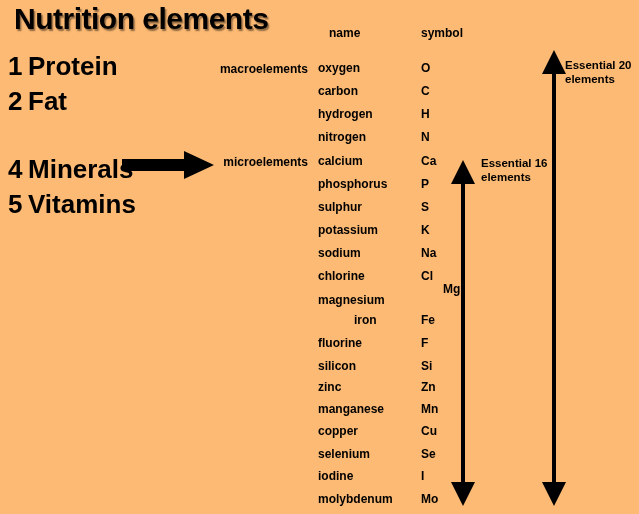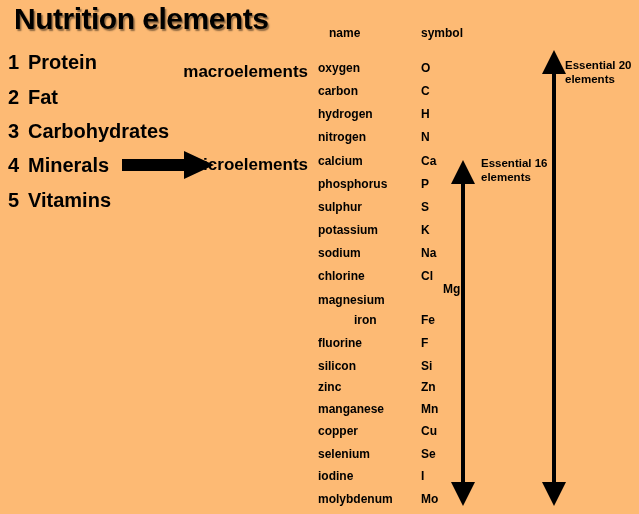--- a/index.html
+++ b/index.html
@@ -26,21 +26,21 @@
     color: #000000;
     letter-spacing: -0.5px;
     text-shadow: 1.5px 1.5px 1.5px rgba(0,0,0,0.45);
     white-space: nowrap;
   }
 
   
   .nutri-row {
     position: absolute;
     left: 8px;
-    font-size: 20px;
+    font-size: 26px;
     font-weight: bold;
     color: #000000;
     white-space: nowrap;
   }
   .nutri-num {
     display: inline-block;
     width: 20px;
   }
 
   
@@ -48,21 +48,21 @@
     position: absolute;
     left: 122px;
     top: 151px;
     width: 92px;
     height: 28px;
   }
 
   
   .cat-label {
     position: absolute;
-    font-size: 17px;
+    font-size: 12px;
     font-weight: bold;
     color: #000000;
     white-space: nowrap;
     text-align: right;
   }
 
   
   .col-head {
     position: absolute;
     font-size: 12px;
@@ -105,23 +105,20 @@
 
 <div id="canvas">
 
   <div id="title">Nutrition elements</div>
 
   <div class="nutri-row" style="top:51px;">
     <span class="nutri-num">1</span><span>Protein</span>
   </div>
   <div class="nutri-row" style="top:86px;">
     <span class="nutri-num">2</span><span>Fat</span>
-  </div>
-  <div class="nutri-row" style="top:120px;">
-    <span class="nutri-num">3</span><span>Carbohydrates</span>
   </div>
   <div class="nutri-row" style="top:154px;">
     <span class="nutri-num">4</span><span>Minerals</span>
   </div>
   <div class="nutri-row" style="top:189px;">
     <span class="nutri-num">5</span><span>Vitamins</span>
   </div>
 
   <svg id="minerals-arrow" viewBox="0 0 92 28">
     <polygon points="0,8 62,8 62,0 92,14 62,28 62,20 0,20" fill="#000000"></polygon>

